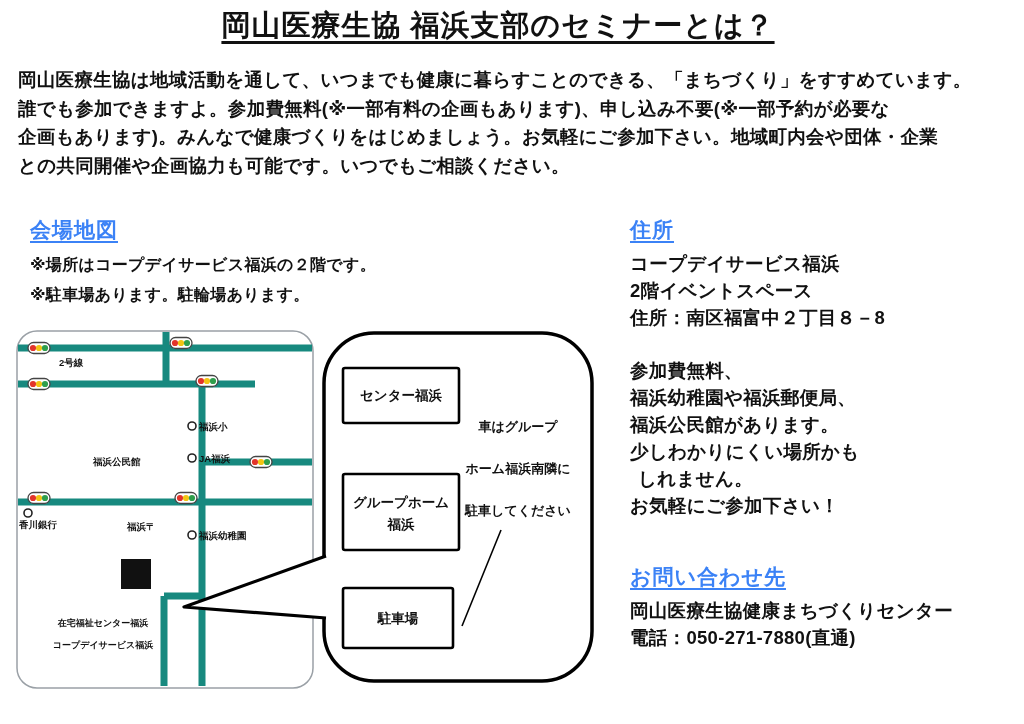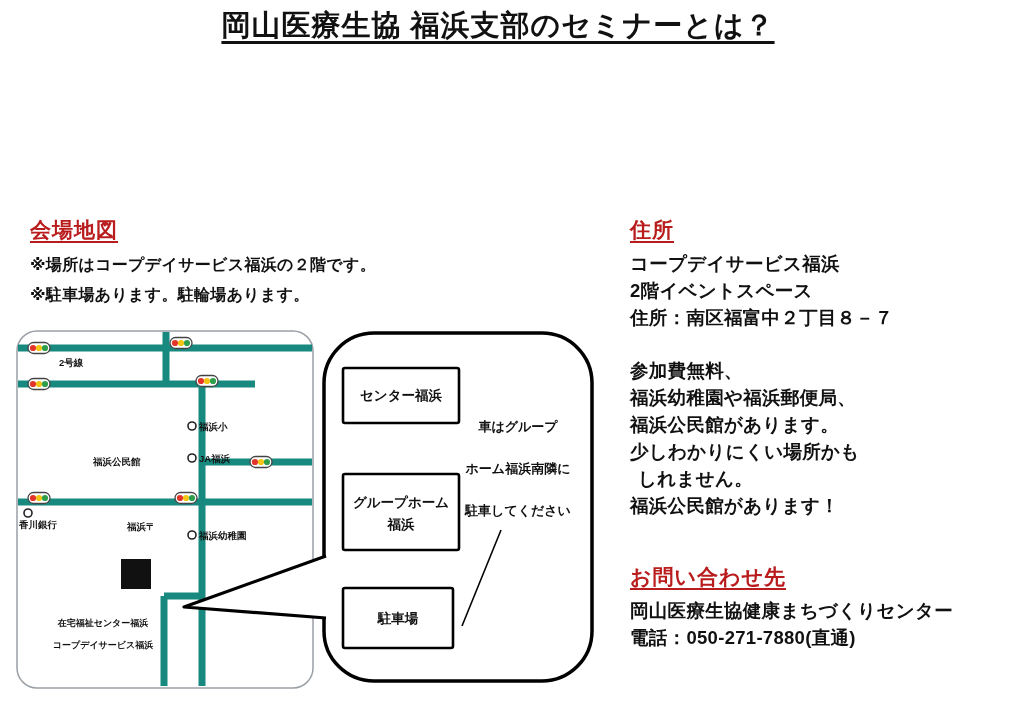--- a/index.html
+++ b/index.html
@@ -33,21 +33,21 @@
   }
   .intro-line {
     font-size: 18.5px;
     font-weight: 700;
     line-height: 28.5px;
     letter-spacing: 0.3px;
     white-space: nowrap;
   }
   .red-heading {
     display: inline-block;
-    color: #b91c1c;
+    color: #3b82f6;
     font-size: 21px;
     font-weight: 800;
     letter-spacing: 1px;
     text-decoration: underline;
     text-decoration-thickness: 2px;
     text-underline-offset: 4px;
     margin-bottom: 6px;
   }
   .map-col {
     position: absolute;
@@ -90,20 +90,26 @@
 </style>
 </head>
 <body>
 
 <div class="page">
 
   <div class="title-wrap">
     <span class="title">岡山医療生協 福浜支部のセミナーとは？</span>
   </div>
 
+  <div class="intro">
+    <div class="intro-line">岡山医療生協は地域活動を通して、いつまでも健康に暮らすことのできる、「まちづくり」をすすめています。</div>
+    <div class="intro-line">誰でも参加できますよ。参加費無料(※一部有料の企画もあります)、申し込み不要(※一部予約が必要な</div>
+    <div class="intro-line">企画もあります)。みんなで健康づくりをはじめましょう。お気軽にご参加下さい。地域町内会や団体・企業</div>
+    <div class="intro-line">との共同開催や企画協力も可能です。いつでもご相談ください。</div>
+  </div>
 
   <div class="map-col">
     <span class="red-heading">会場地図</span>
     <div class="note-line">※場所はコープデイサービス福浜の２階です。</div>
     <div class="note-line">※駐車場あります。駐輪場あります。</div>
   </div>
 
   <svg class="map-svg" viewBox="0 0 590 370" width="590" height="370">
     <defs>
       <g id="tlight">
@@ -168,30 +174,30 @@
 
     <text class="c-note" x="503" y="105" text-anchor="middle">車はグループ</text>
     <text class="c-note" x="503" y="147" text-anchor="middle">ホーム福浜南隣に</text>
     <text class="c-note" x="503" y="189" text-anchor="middle">駐車してください</text>
   </svg>
 
   <div class="right-col">
     <span class="red-heading">住所</span>
     <div class="body-line">コープデイサービス福浜</div>
     <div class="body-line">2階イベントスペース</div>
-    <div class="body-line">住所：南区福富中２丁目８－７</div>
+    <div class="body-line">住所：南区福富中２丁目８－8</div>
 
     <div class="sp-sm"></div>
 
     <div class="body-line">参加費無料、</div>
     <div class="body-line">福浜幼稚園や福浜郵便局、</div>
     <div class="body-line">福浜公民館があります。</div>
     <div class="body-line">少しわかりにくい場所かも</div>
     <div class="body-line indent">しれません。</div>
-    <div class="body-line">福浜公民館があります！</div>
+    <div class="body-line">お気軽にご参加下さい！</div>
 
     <div class="sp-lg"></div>
 
     <span class="red-heading">お問い合わせ先</span>
     <div class="body-line">岡山医療生協健康まちづくりセンター</div>
     <div class="body-line">電話：050-271-7880(直通)</div>
   </div>
 
 </div>
 

